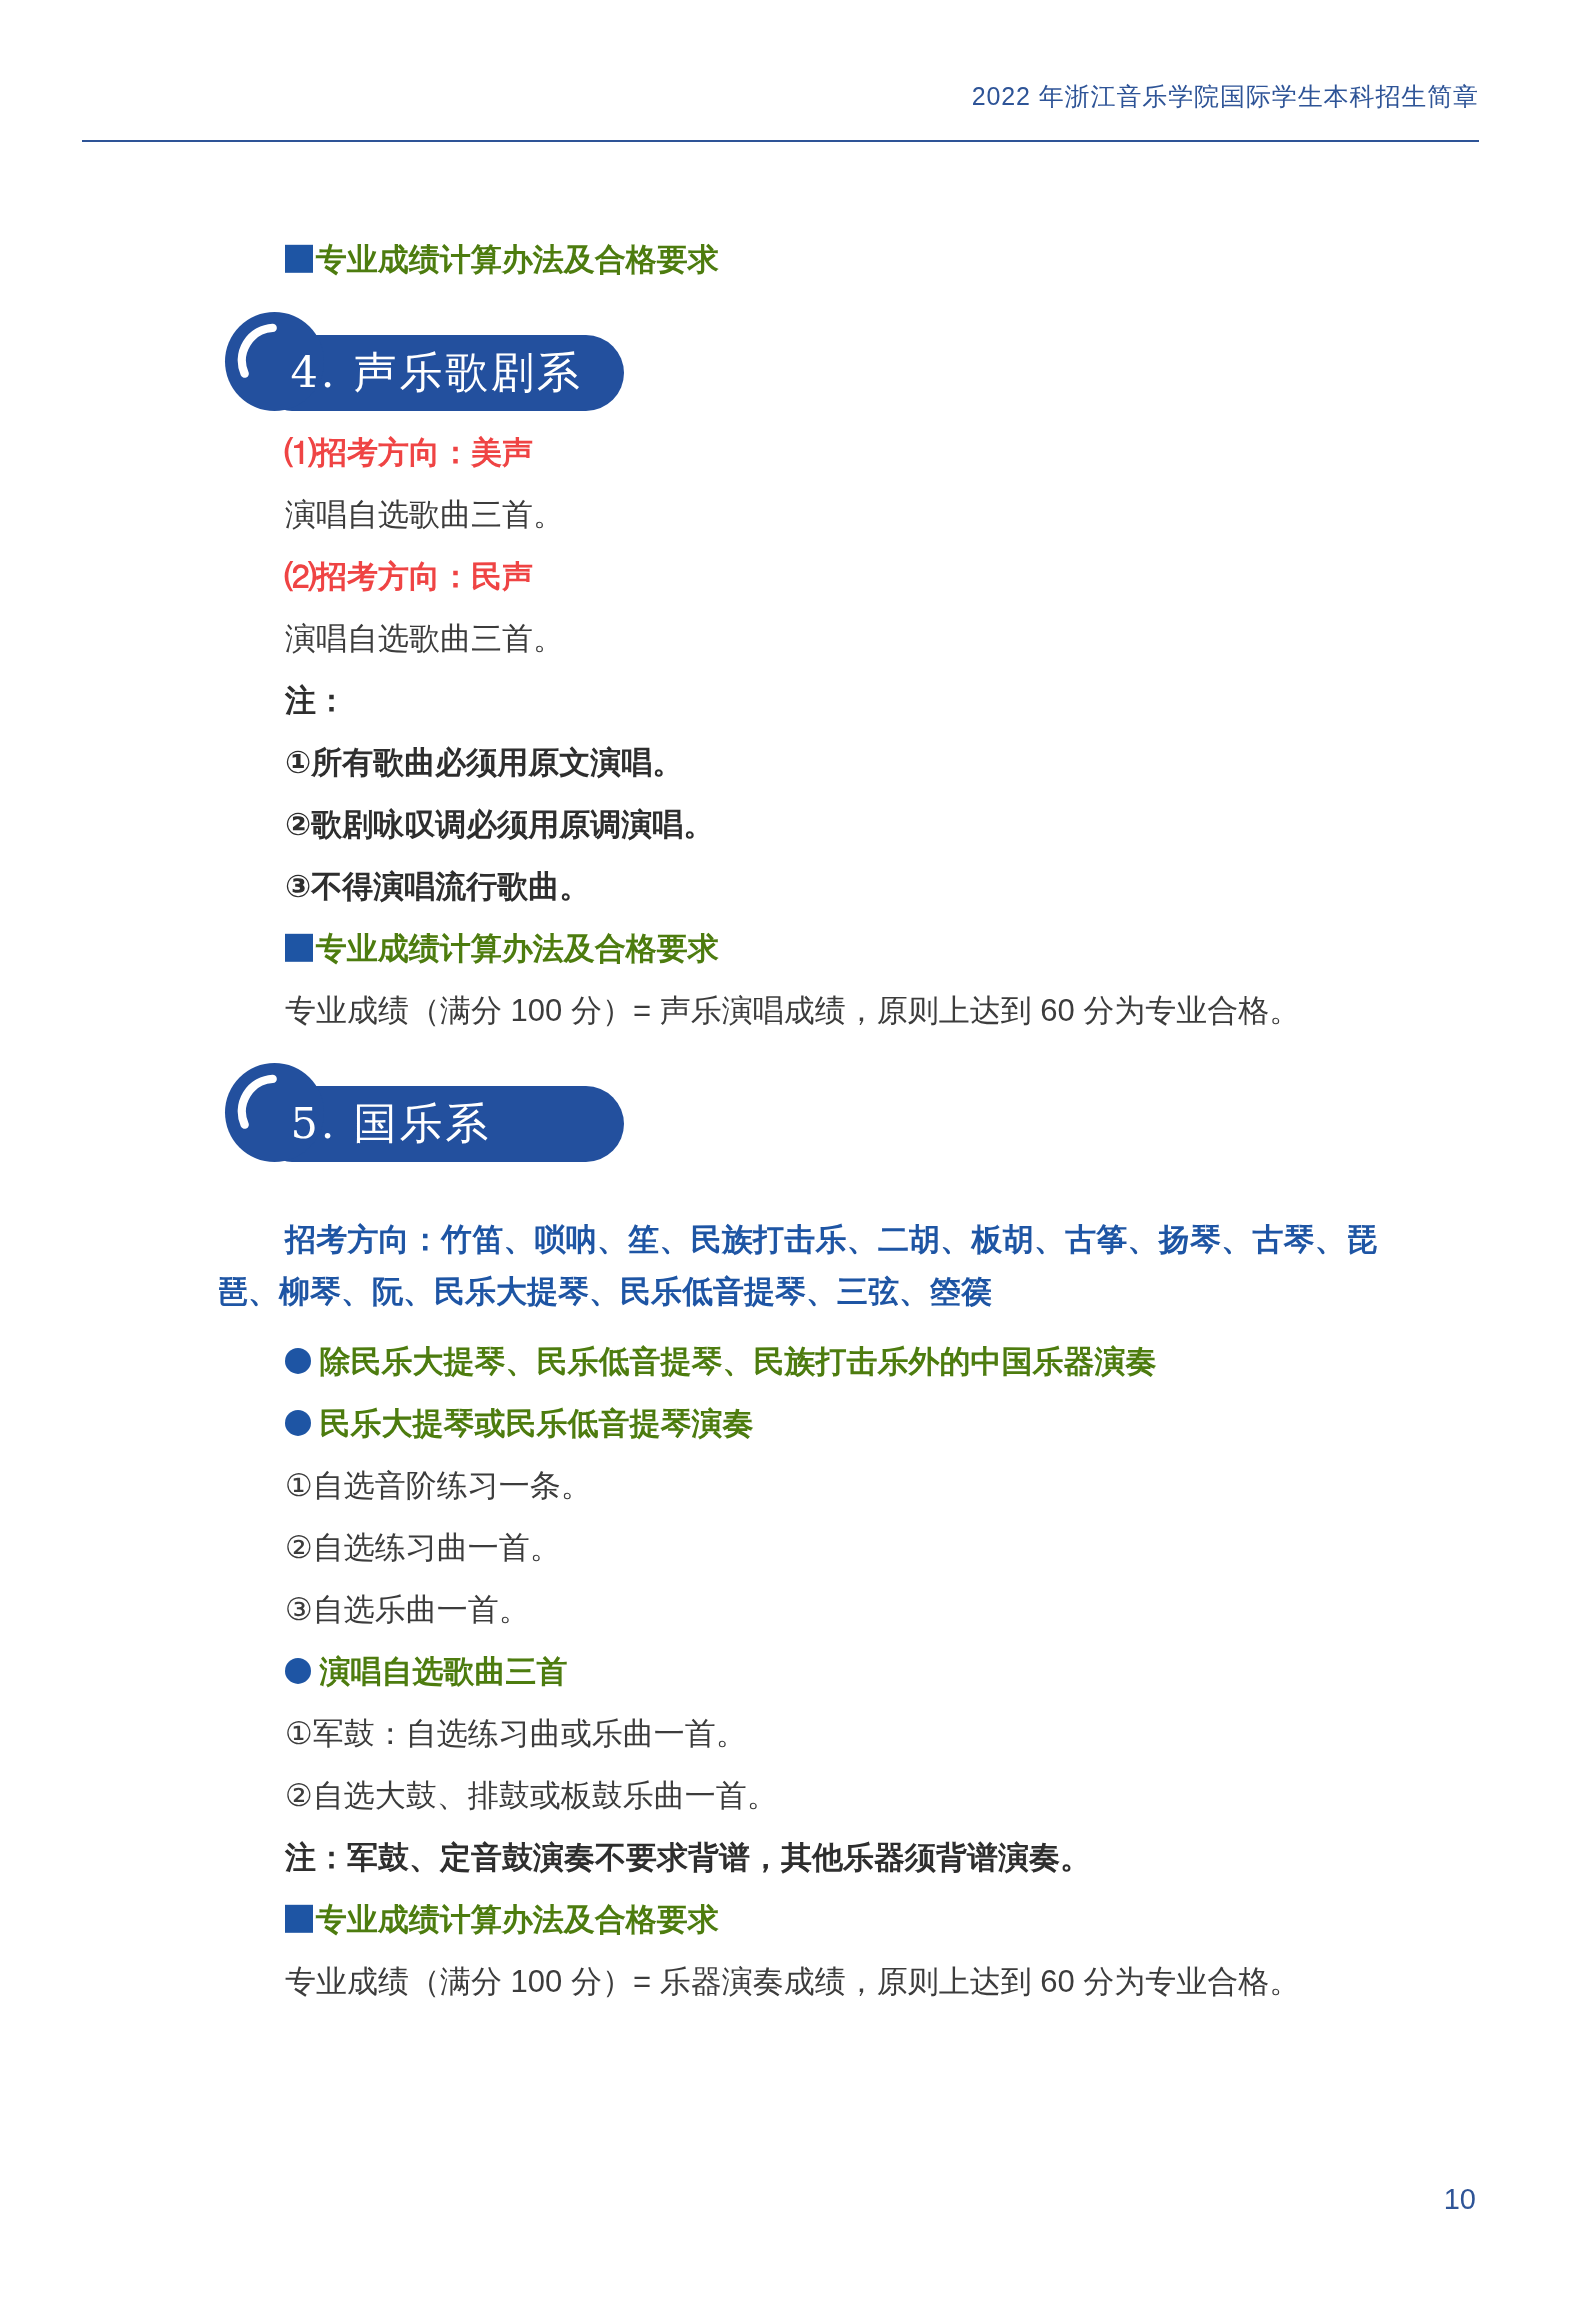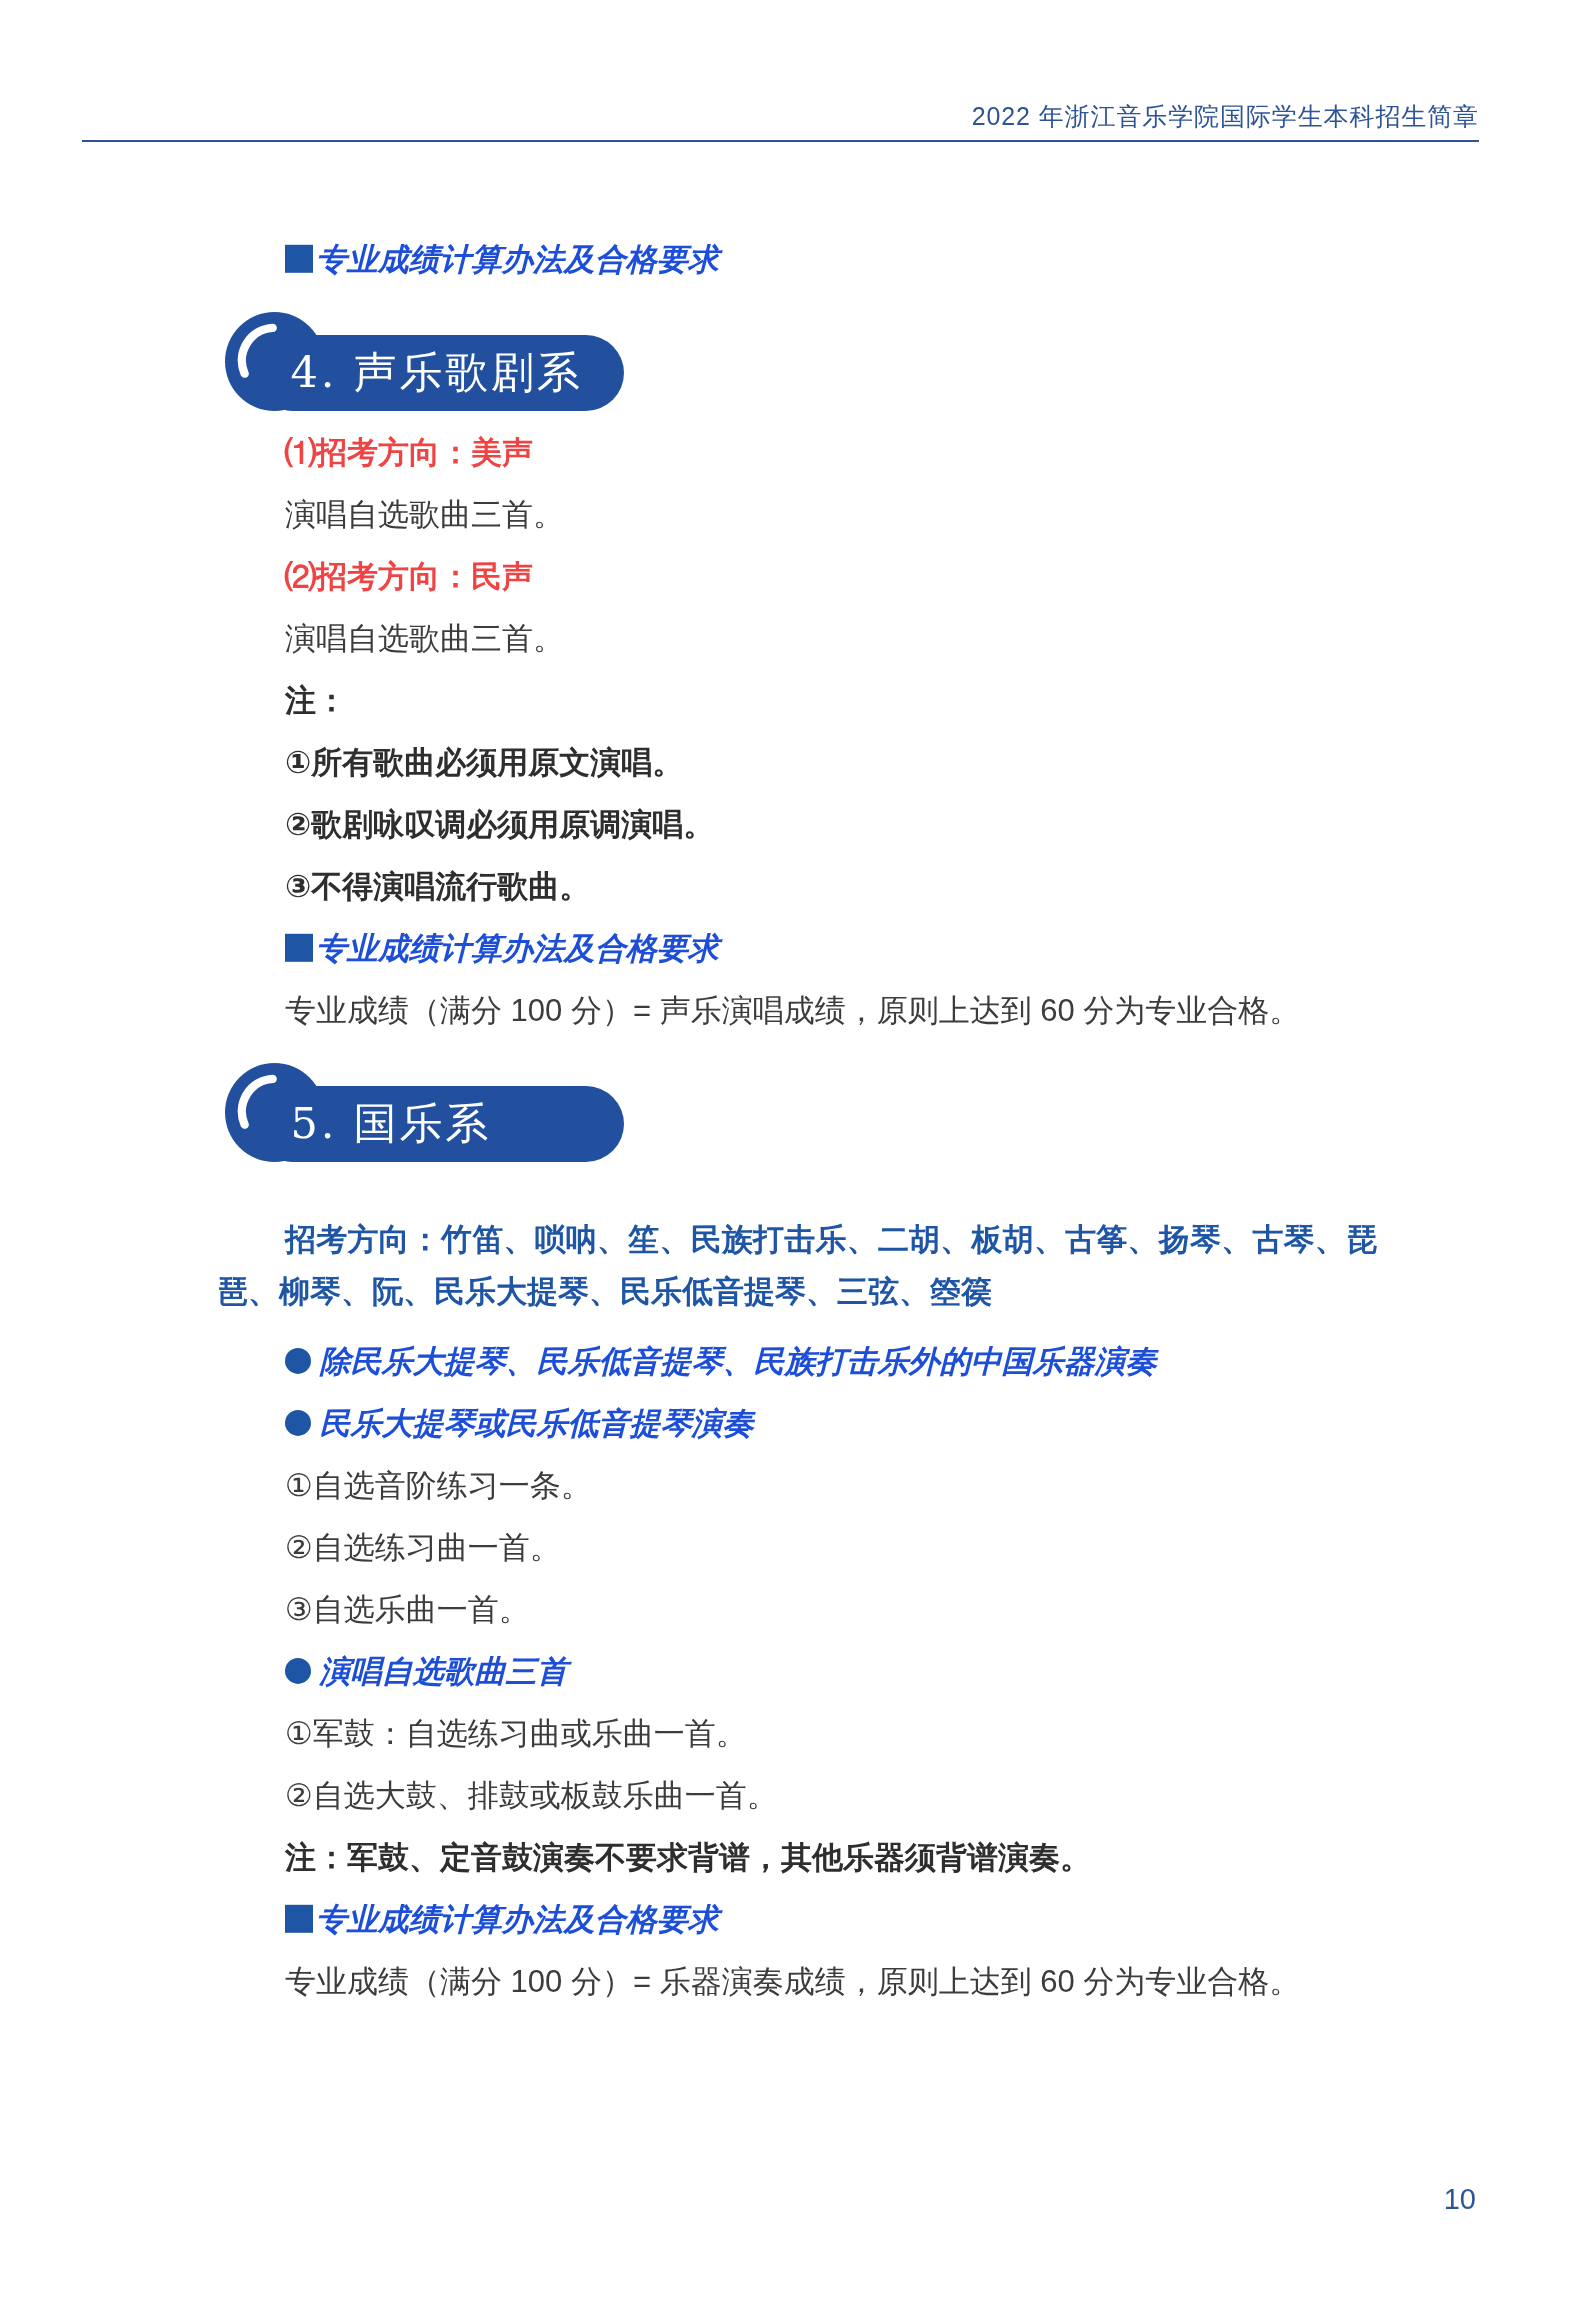--- a/index.html
+++ b/index.html
@@ -7,21 +7,21 @@
     width: 1577px; height: 2324px;
     position: relative;
     font-family: "Liberation Sans", "DejaVu Sans", sans-serif;
     color: #3c3c3c;
     overflow: hidden;
   }
   .page { position: absolute; inset: 0; }
 
   
   .doc-header {
-    position: absolute; top: 100px; left: 82px; right: 98px;
+    position: absolute; top: 80px; left: 82px; right: 98px;
     text-align: right;
     font-size: 25px; letter-spacing: 0.9px;
     color: #2e5497;
   }
   .doc-header-rule {
     position: absolute; top: 140px; left: 82px; right: 98px;
     border-top: 2.8px solid #2e5497;
   }
 
   
@@ -31,21 +31,21 @@
 
   .line {
     font-size: 31px; line-height: 36px;
     margin-top: 26px;
     padding-left: 68px;           
   }
   .body-line   { color: #3c3c3c; font-weight: 400; }
   .bold-line   { color: #2e2e2e; font-weight: 700; }
   .blue-sub    { color: #ef4444; font-weight: 600; }
 
-  .head-line   { color: #1d4ed8; font-weight: 600; font-style: italic; }
+  .head-line   { color: #4d7c0f; font-weight: 600; }
   .sq {
     display: inline-block; width: 28px; height: 28px;
     background: #1e55a4; margin-right: 2.8px;
     transform: translateY(2.8px);
   }
   .dot {
     display: inline-block; width: 26px; height: 26px;
     border-radius: 50%;
     background: #1e55a4; margin-right: 8.4px;
     transform: translateY(1.9px);

